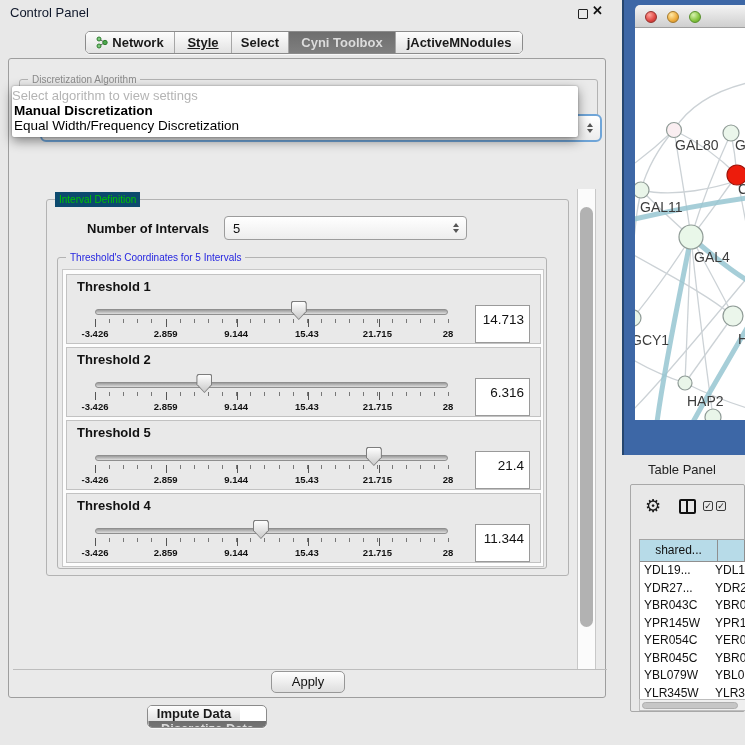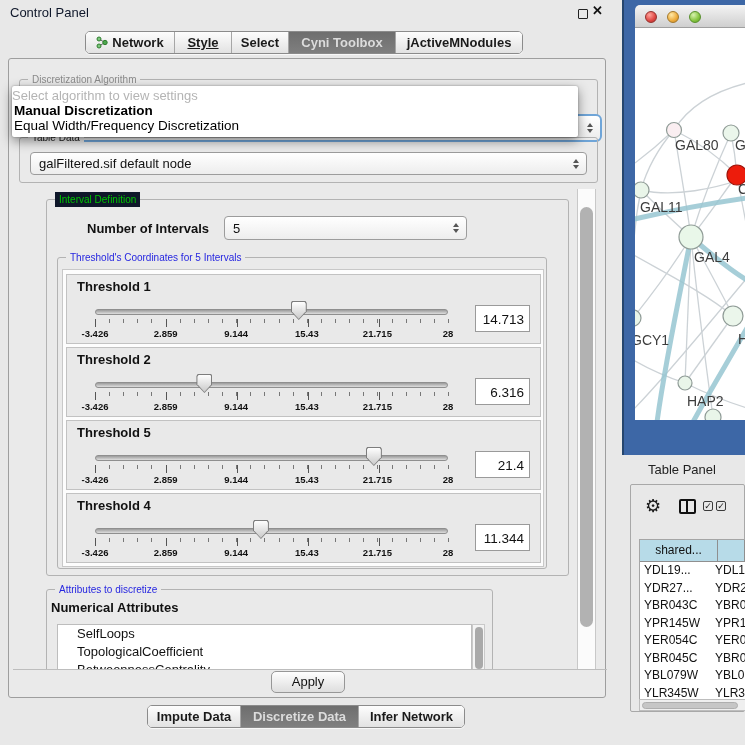--- a/index.html
+++ b/index.html
@@ -10,21 +10,21 @@
   
   #cp-title { position:absolute; left:10px; top:5px; font-size:13px; color:#0f172a; }
   #float-icon { position:absolute; left:578px; top:9px; width:10px; height:10px; border:1.5px solid #222; border-radius:1px; }
   #close-icon { position:absolute; left:592px; top:3px; font-size:13px; font-weight:bold; color:#111; }
 
   .seg-group { position:absolute; display:flex; height:23px; border:1px solid #8b8b8b; border-radius:5px; overflow:hidden; background:#fff; box-shadow:0 1px 0 rgba(255,255,255,.7); }
   .seg { display:flex; align-items:center; justify-content:center; font-size:13px; font-weight:bold; color:#1a1a1a; background:linear-gradient(#fdfdfd,#e2e2e2); border-left:1px solid #a6a6a6; gap:4px; }
   .seg:first-child { border-left:none; }
   .seg.selected { background:linear-gradient(#6e6e6e,#7f7f7f); color:#dcdcdc; }
   #top-tabs { left:85px; top:31px; }
-  #bottom-tabs { left:147px; top:705px; }
+  #bottom-tabs { left:147px; top:705px;flex-direction:column; }
 
   #main-panel { position:absolute; left:8px; top:58px; width:598px; height:640px; background:#eaeaea; border:1px solid #9e9e9e; border-radius:3px; }
 
   .tgroup { position:absolute; border:1px solid #b3b3b3; border-radius:3px; }
   .ttitle { position:absolute; top:-8px; left:8px; background:#eaeaea; padding:0 4px; font-size:10px; line-height:15px; white-space:nowrap; }
   .ttitle.gray { color:#8a8a8a; }
   .ttitle.green { color:#00c400; }
   .ttitle.blue { color:#2626e0; }
   .ttitle.dark { color:#1a1a1a; }
 
@@ -47,21 +47,21 @@
   .thr-panel { position:absolute; left:3px; width:475px; height:70px; background:#e9e9e9; border:1px solid #c2c2c2; }
   .thr-label { position:absolute; left:10px; top:4px; font-size:13px; font-weight:bold; color:#111; }
   .thr-slider { position:absolute; left:28px; top:25px; width:353px; height:42px; }
   .track { position:absolute; left:0; top:9px; width:353px; height:6px; border-radius:3px; background:linear-gradient(#9b9b9b,#dedede); border:1px solid #8f8f8f; }
   .ticks-minor { position:absolute; left:0; top:19px; width:355px; height:4px; background:repeating-linear-gradient(to right,#777 0,#777 1px,transparent 1px,transparent 14.12px); }
   .ticks-major { position:absolute; left:0; top:19px; width:355px; height:8px; background:repeating-linear-gradient(to right,#555 0,#555 1px,transparent 1px,transparent 20%); }
   .tick-labels { position:absolute; left:0; top:28px; width:353px; height:11px; }
   .tick-labels span { position:absolute; transform:translateX(-50%); font-size:9.5px; font-weight:bold; color:#111; white-space:nowrap; }
   .handle-outer { position:absolute; top:1px; width:16px; height:19px; transform:translateX(-50%); background:#7d7d7d; clip-path:polygon(8% 0,92% 0,100% 10%,100% 55%,50% 100%,0 55%,0 10%); }
   .handle-inner { position:absolute; left:1px; top:1px; width:14px; height:17px; background:linear-gradient(#fefefe,#c9c9c9); clip-path:polygon(8% 0,92% 0,100% 10%,100% 55%,50% 100%,0 55%,0 10%); }
-  .thr-value { position:absolute; left:408px; top:30px; width:55px; height:27px; background:#fff; border:1px solid #9a9a9a; font-size:13.5px; color:#111; text-align:right; line-height:28px; padding-right:5px; }
+  .thr-value { position:absolute; left:408px; top:30px; width:55px; height:38px; background:#fff; border:1px solid #9a9a9a; font-size:13.5px; color:#111; text-align:right; line-height:28px; padding-right:5px; }
 
   #attr-group { left:33px; top:400px; width:447px; height:120px; }
   #attr-subtitle { position:absolute; left:4px; top:10px; font-size:13px; font-weight:bold; color:#111; }
   #attr-list { position:absolute; left:10px; top:34px; width:415px; height:90px; background:#fff; border:1px solid #bdbdbd; overflow:hidden; }
   .attr-item { height:18px; line-height:18px; font-size:13px; color:#111; padding-left:19px; white-space:nowrap; }
   #attr-scroll { position:absolute; left:425px; top:34px; width:13px; height:90px; background:#f4f4f4; border:1px solid #c9c9c9; }
   #attr-thumb { position:absolute; left:1.5px; top:2px; width:8px; height:42px; background:#a9a9a9; border-radius:5px; }
 
   .vscroll { position:absolute; background:#fbfbfb; border-left:1px solid #c8c8c8; border-right:1px solid #c8c8c8; }
   .vthumb { position:absolute; left:2px; right:2px; background:#b2b2b2; border-radius:7px; }
@@ -143,34 +143,24 @@
     <div id="disc-group" class="tgroup">
       <span class="ttitle gray">Discretization Algorithm</span>
       <div id="focus-combo">
         <div class="arrows">
             <div class="arr-up"></div>
             <div class="arr-dn"></div>
           </div>
       </div>
     </div>
 
-    <div id="tabledata-group" class="tgroup">
-      <span class="ttitle dark">Table Data</span>
-      <div id="tabledata-combo" class="combo">
-        <span>galFiltered.sif default node</span>
-        <div class="arrows">
-            <div class="arr-up"></div>
-            <div class="arr-dn"></div>
-          </div>
-      </div>
-    </div>
 
     <div id="viewport">
       <div id="interval-group" class="tgroup">
-        <span class="ttitle green" style="background:#0f172a">Interval Definition</span>
+        <span class="ttitle green" style="background:#0c4a6e">Interval Definition</span>
         <div id="intervals-label">Number of Intervals</div>
         <div id="intervals-combo" class="combo">
           <span>5</span>
           <div class="arrows">
               <div class="arr-up"></div>
               <div class="arr-dn"></div>
             </div>
         </div>
         <div id="thr-group" class="tgroup">
           <span class="ttitle blue" style="background:#eaeaea">Threshold's Coordinates for 5 Intervals</span>
@@ -255,32 +245,20 @@
       <div class="handle-outer" style="left: 46.9993%;">
                     <div class="handle-inner"></div>
                   </div>
     </div>
     <div class="thr-value">11.344</div>
   </div>
 </div>
         </div>
       </div>
 
-      <div id="attr-group" class="tgroup">
-        <span class="ttitle blue" style="background:#eaeaea">Attributes to discretize</span>
-        <div id="attr-subtitle">Numerical Attributes</div>
-        <div id="attr-list">
-            <div class="attr-item">SelfLoops</div>
-            <div class="attr-item">TopologicalCoefficient</div>
-            <div class="attr-item">BetweennessCentrality</div>
-          </div>
-        <div id="attr-scroll">
-            <div id="attr-thumb"></div>
-          </div>
-      </div>
 
       <div id="main-vscroll" class="vscroll">
         <div id="main-vthumb" class="vthumb"></div>
       </div>
     </div>
 
     <div id="apply-btn">Apply</div>
   </div>
 
   <div id="algo-popup">

